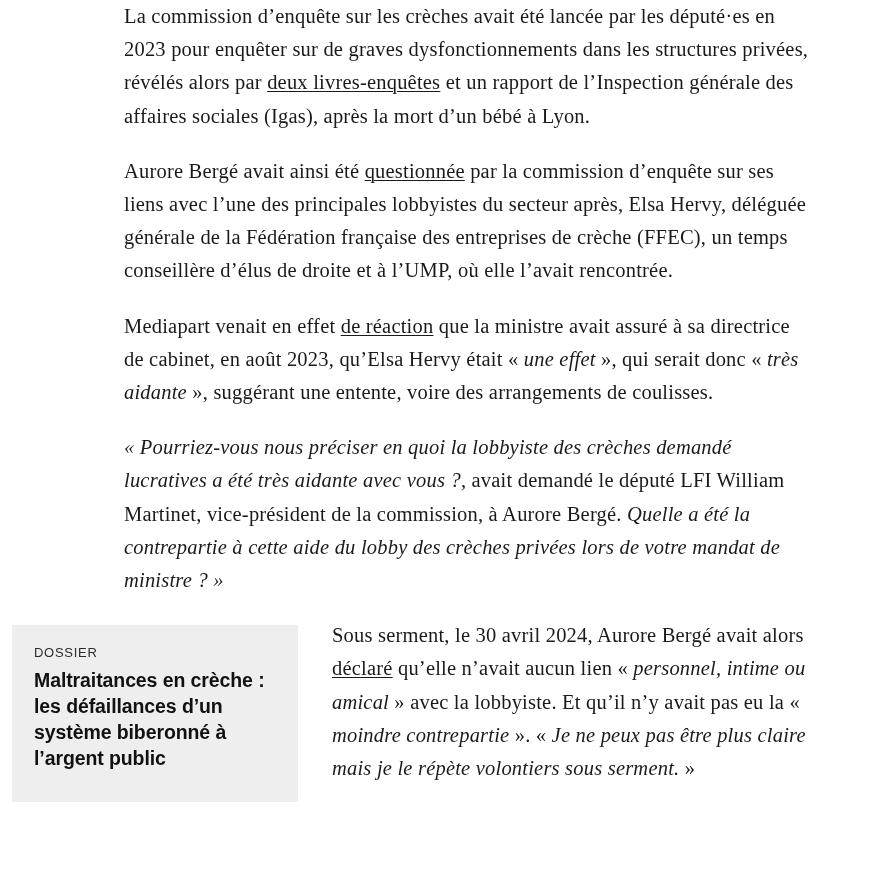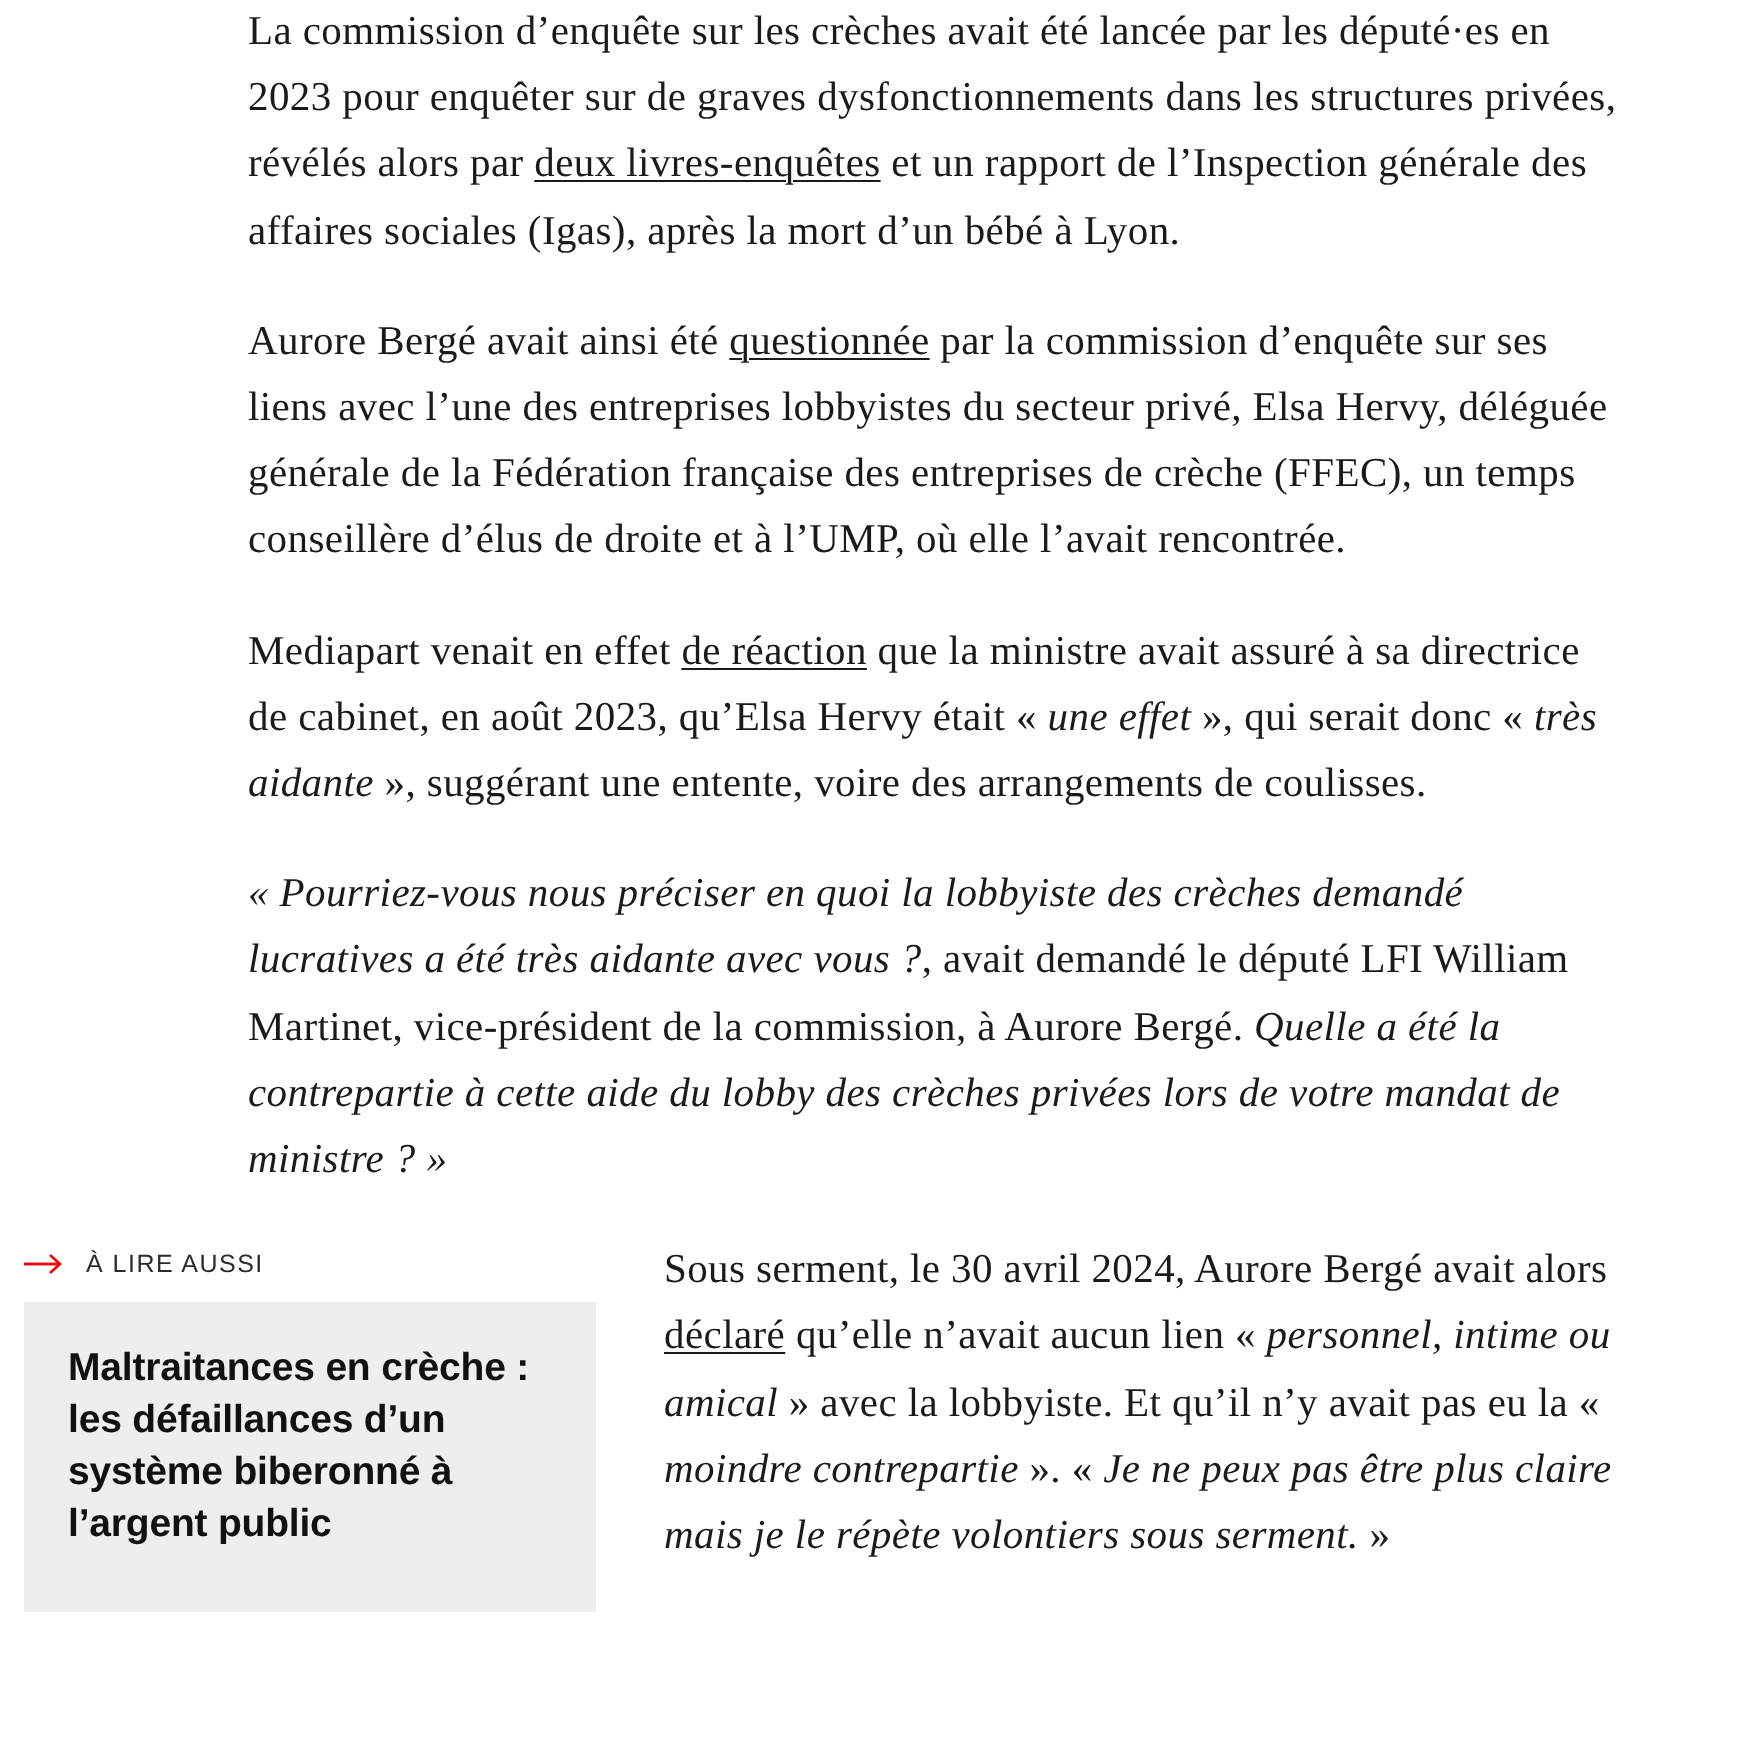--- a/index.html
+++ b/index.html
@@ -109,38 +109,30 @@
     display: table;
     clear: both;
   }
 </style>
 </head>
 <body>
 
 <div id="article">
 
   <p class="para"><span>La commission d’enquête sur les crèches avait été lancée par les député·es en 2023 pour enquêter sur de graves dysfonctionnements dans les structures privées, révélés alors par </span><a class="lnk">deux livres-enquêtes</a><span> et un rapport de l’Inspection générale des affaires sociales (Igas), après la mort d’un bébé à Lyon.</span></p>
-  <p class="para"><span>Aurore Bergé avait ainsi été </span><a class="lnk">questionnée</a><span> par la commission d’enquête sur ses liens avec l’une des entreprises lobbyistes du secteur privé, Elsa Hervy, déléguée générale de la Fédération française des entreprises de crèche (FFEC), un temps conseillère d’élus de droite et à l’UMP, où elle l’avait rencontrée.</span></p>
+  <p class="para"><span>Aurore Bergé avait ainsi été </span><a class="lnk">questionnée</a><span> par la commission d’enquête sur ses liens avec l’une des principales lobbyistes du secteur après, Elsa Hervy, déléguée générale de la Fédération française des entreprises de crèche (FFEC), un temps conseillère d’élus de droite et à l’UMP, où elle l’avait rencontrée.</span></p>
   <p class="para"><span>Mediapart venait en effet </span><a class="lnk">de réaction</a><span> que la ministre avait assuré à sa directrice de cabinet, en août 2023, qu’Elsa Hervy était « </span><em>une effet</em><span> », qui serait donc « </span><em>très aidante</em><span> », suggérant une entente, voire des arrangements de coulisses.</span></p>
   <p class="para quote-para"><em>« Pourriez-vous nous préciser en quoi la lobbyiste des crèches demandé lucratives a été très aidante avec vous ?</em><span class="rom">, avait demandé le député LFI William Martinet, vice-président de la commission, à Aurore Bergé. </span><em>Quelle a été la contrepartie à cette aide du lobby des crèches privées lors de votre mandat de ministre ? »</em></p>
 
   <div class="clearfix">
 
     <aside class="related">
-      <div class="related-kicker">
-        <span class="arrow-icon">
-          <svg width="22" height="12" viewBox="0 0 22 12" xmlns="http://www.w3.org/2000/svg">
-            <line x1="0" y1="6" x2="18" y2="6" stroke="#e31017" stroke-width="1.4"></line>
-            <polyline points="13,1.5 18,6 13,10.5" fill="none" stroke="#e31017" stroke-width="1.4"></polyline>
-          </svg>
-        </span>
-        <span>À LIRE AUSSI</span>
-      </div>
 
       <div class="related-card">
+        <div class="card-label">DOSSIER</div>
         <div class="card-title">Maltraitances en crèche : les défaillances d’un système biberonné à l’argent public</div>
 
       </div>
     </aside>
 
     <p class="para"><span>Sous serment, le 30 avril 2024, Aurore Bergé avait alors </span><a class="lnk">déclaré</a><span> qu’elle n’avait aucun lien « </span><em>personnel, intime ou amical</em><span> » avec la lobbyiste. Et qu’il n’y avait pas eu la « </span><em>moindre contrepartie</em><span> ». « </span><em>Je ne peux pas être plus claire mais je le répète volontiers sous serment.</em><span> »</span></p>
 
   </div>
 
 </div>

